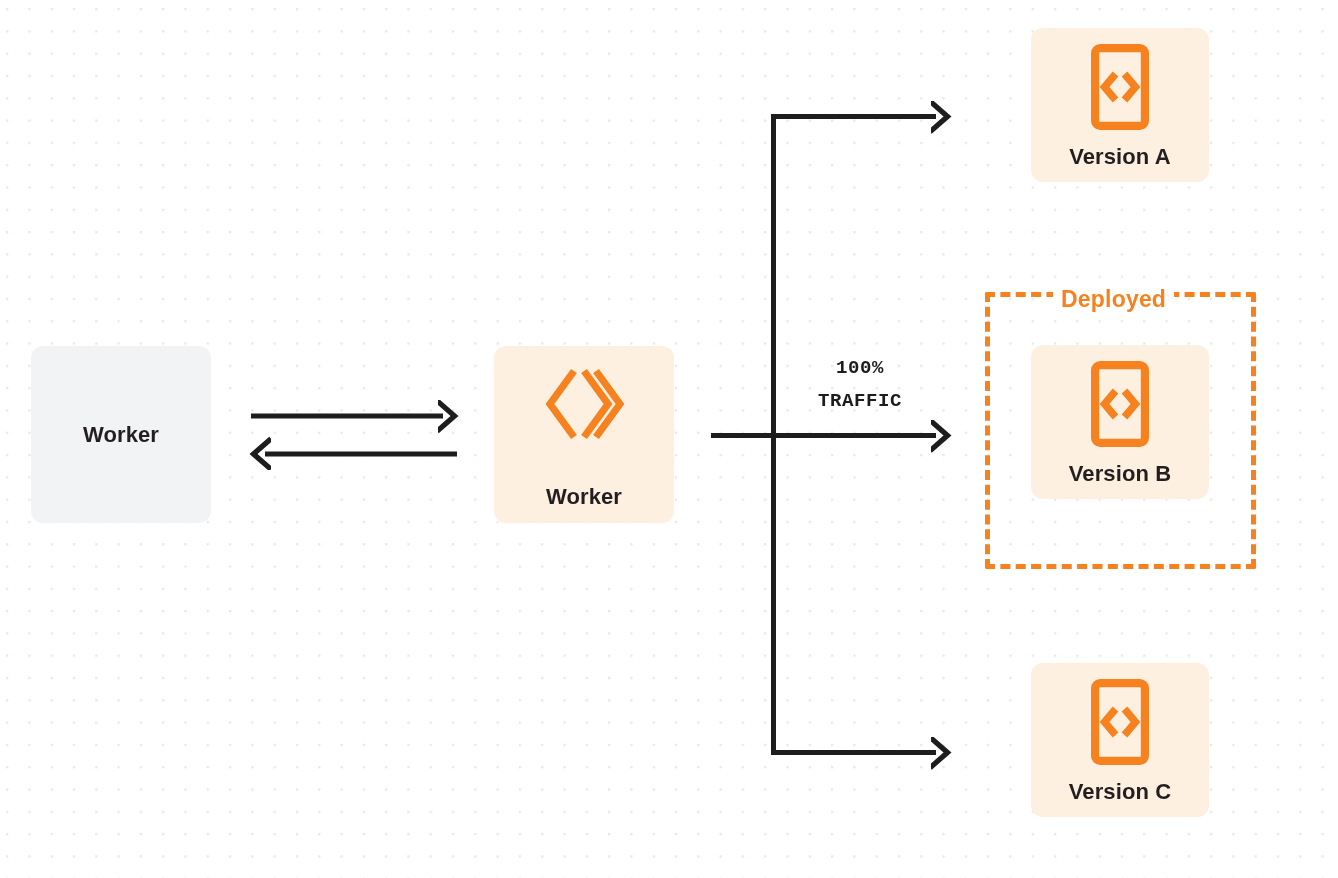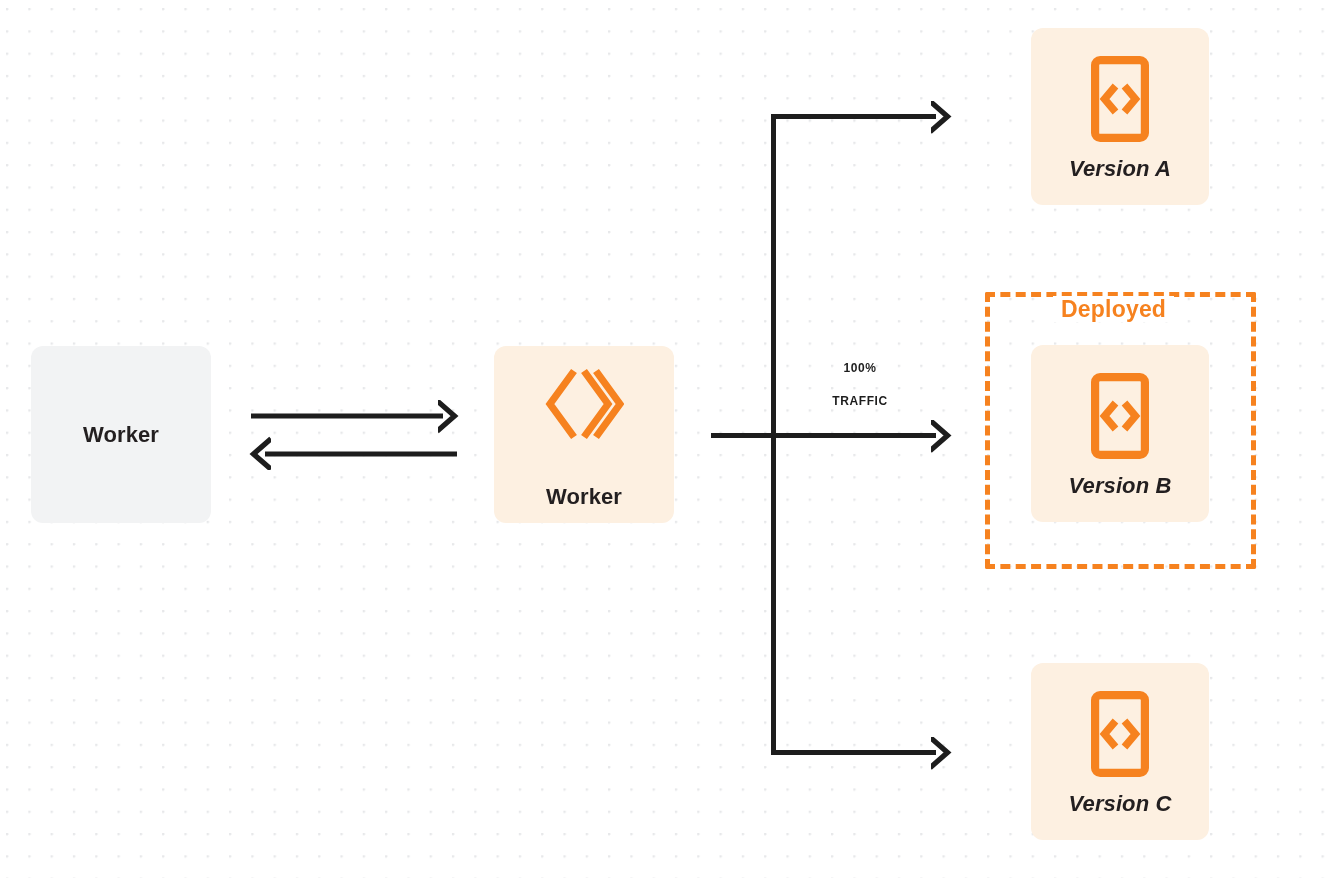--- a/index.html
+++ b/index.html
@@ -65,65 +65,65 @@
     width: 180px;
     height: 177px;
     background: #fdf0e1;
   }
   #worker-node .node-icon { margin-top: 6px; margin-bottom: 16px; }
   #worker-node .node-label { margin-bottom: 2px; margin-top: 27px; }
   
   .version-node {
     left: 1031px;
     width: 178px;
-    height: 177px;
+    height: 154px;
     background: #fdf0e1;
-    font-style: italic;
   }
   #version-a-node { top: 28px; }
   #version-b-node { top: 345px; }
   #version-c-node { top: 663px; }
   .version-node .node-icon { margin-top: 4px; margin-bottom: 16px; }
   .version-node .node-label { margin-bottom: 2px; }
   
   #deployed-group {
     position: absolute;
     left: 985px;
     top: 292px;
     width: 271px;
     height: 277px;
     box-sizing: border-box;
     border: 5px dashed #f6821f;
     border-radius: 2px;
   }
   #deployed-label {
     position: absolute;
     left: 1053px;
-    top: 296px;
+    top: 286px;
     padding: 0 8px;
     background: #ffffff;
     color: #f6821f;
     font-size: 23px;
     font-weight: bold;
     line-height: 26px;
     letter-spacing: 0.2px;
     white-space: nowrap;
   }
   
   #traffic-label {
     position: absolute;
     left: 790px;
     top: 352px;
     width: 140px;
     text-align: center;
     color: #1d1d1d;
-    font-size: 12px;
+    font-size: 19px;
     font-weight: bold;
     line-height: 33px;
     letter-spacing: 0.6px;
+    font-family: Liberation Mono, monospace;
   }
   #traffic-label div { white-space: nowrap; }
 </style>
 </head>
 <body>
 
 <div id="canvas">
 
   <svg class="svg-layer" width="1338" height="878" viewBox="0 0 1338 878">
     <defs>

